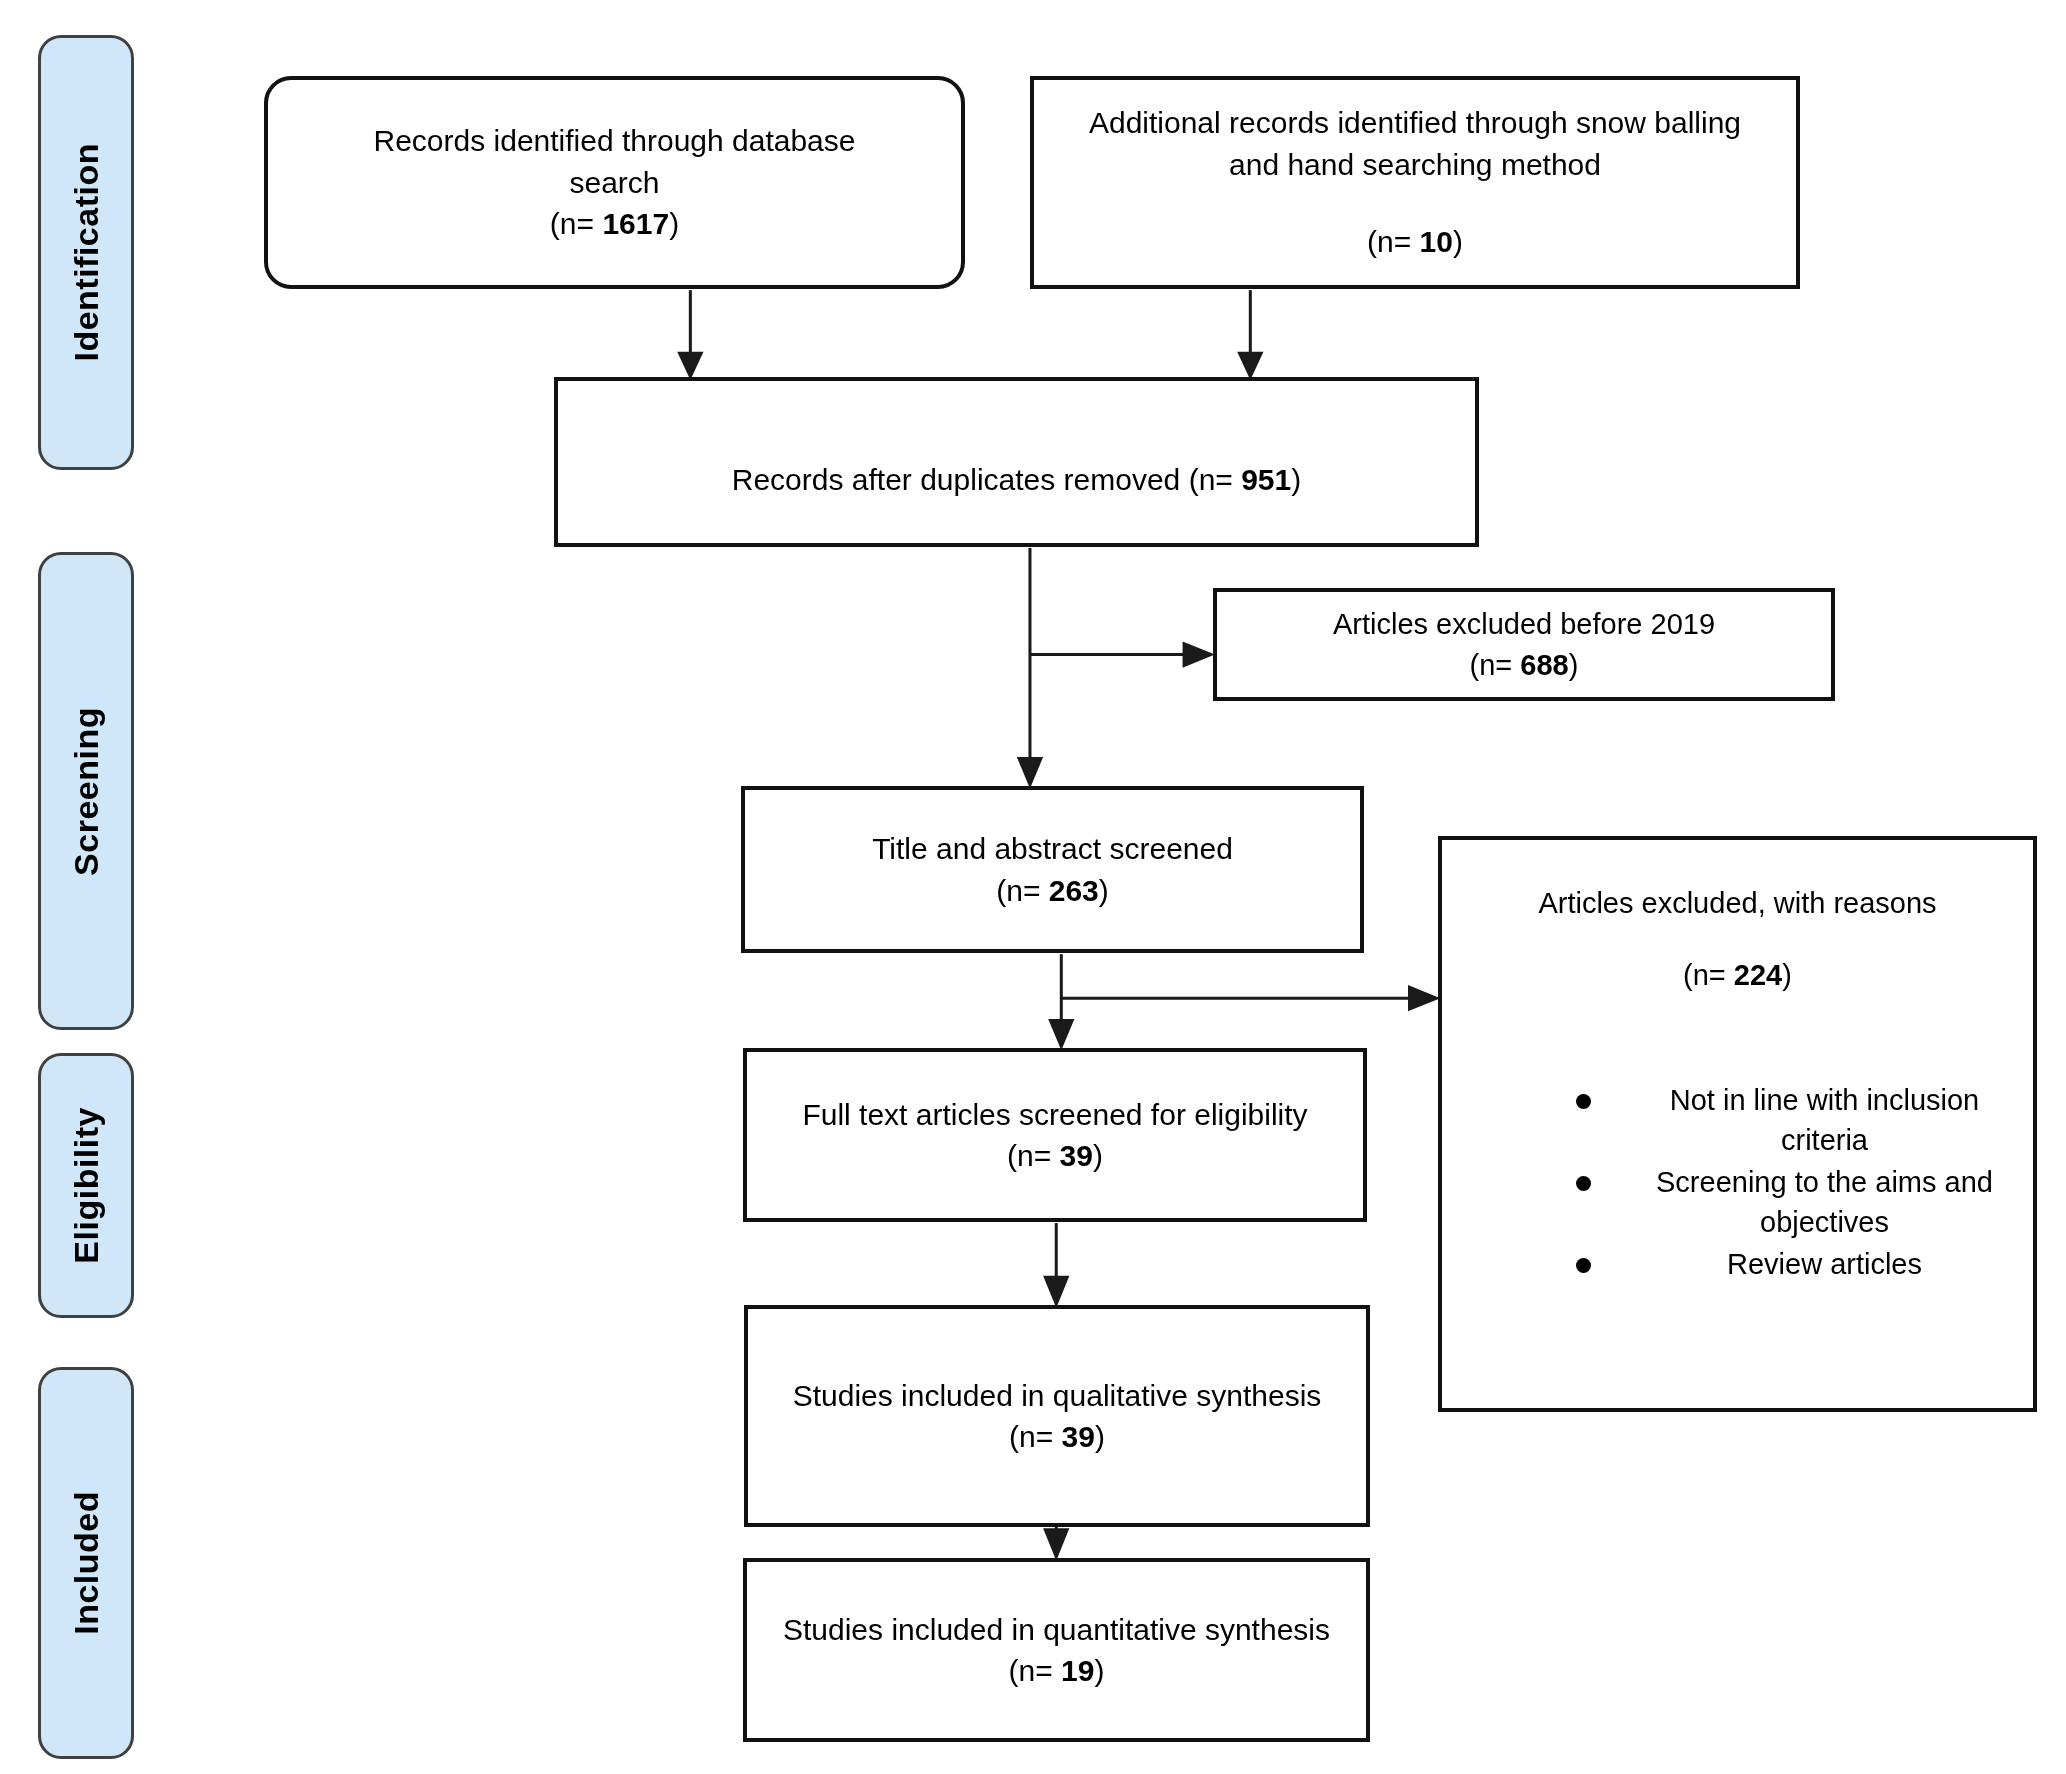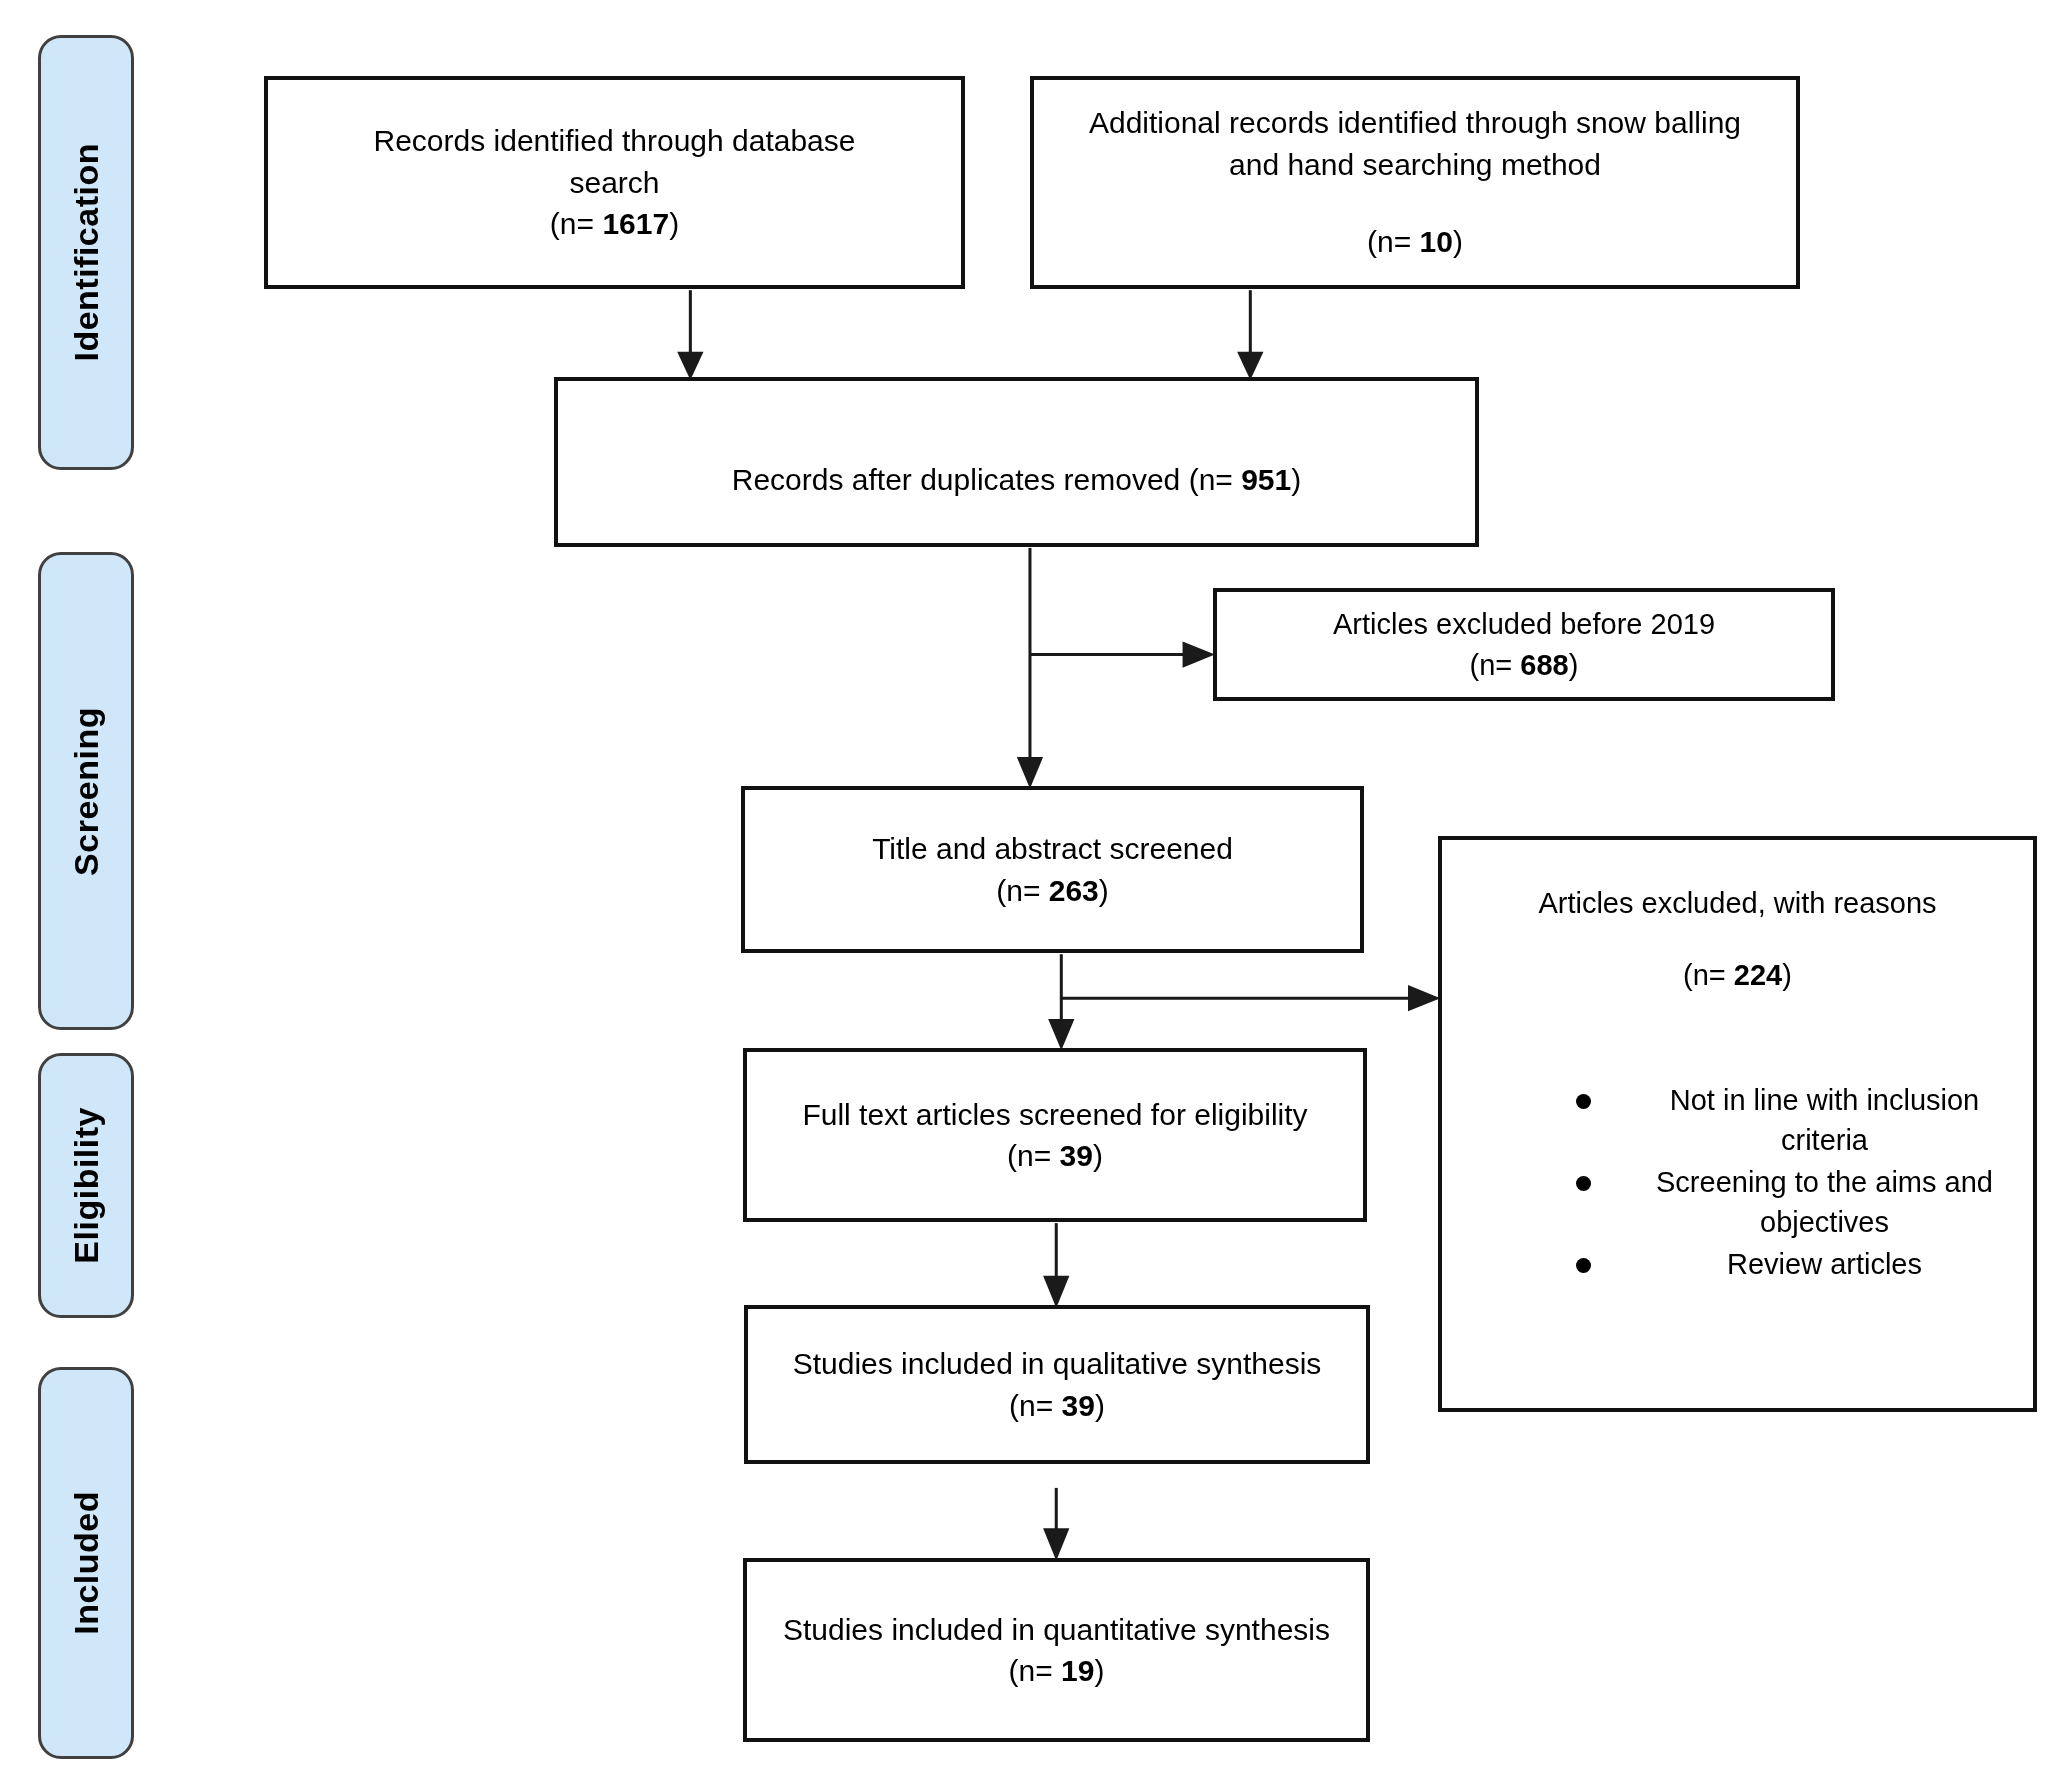--- a/index.html
+++ b/index.html
@@ -51,29 +51,29 @@
     display: flex;
     flex-direction: column;
     align-items: center;
     justify-content: center;
     text-align: center;
     font-size: 30px;
     line-height: 1.38;
   }
   .fbox b { font-weight: bold; }
 
-  #box-identified   { left: 264px;  top: 76px;  width: 701px; height: 213px; padding: 5px 59px; }
+  #box-identified   { left: 264px;  top: 76px;  width: 701px; height: 213px; padding: 5px 59px; border-radius: 27px; }
   #box-additional   { left: 1030px; top: 76px;  width: 770px; height: 213px; padding: 5px 28px; gap: 36px; }
   #box-duplicates   { left: 554px; top: 377px;  width: 925px; height: 170px; padding: 5px 10px; }
   #box-excl2019     { left: 1213px; top: 588px; width: 622px; height: 113px; padding: 5px 30px; font-size: 29px; }
   #box-titleabs     { left: 741px; top: 786px; width: 623px; height: 167px; padding: 0 30px; }
   #box-exclreasons  { left: 1438px; top: 836px; width: 599px; height: 576px; padding: 43px 20px 10px 20px;
                       justify-content: flex-start; font-size: 29px; gap: 32px; }
   #box-fulltext     { left: 743px; top: 1048px; width: 624px; height: 174px; padding: 5px 30px; }
-  #box-qualitative  { left: 744px; top: 1305px; width: 626px; height: 159px; padding: 21px 30px; }
+  #box-qualitative  { left: 744px; top: 1305px; width: 626px; height: 222px; padding: 21px 30px; }
   #box-quantitative { left: 743px; top: 1558px; width: 627px; height: 184px; padding: 5px 30px; }
 
   .inline-wrap { display: inline; margin-top: 36px; }
 
   
   .reasons {
     list-style: none;
     margin: 53px 0 0 0;
     padding: 0 0 0 86px;
     width: 100%;

